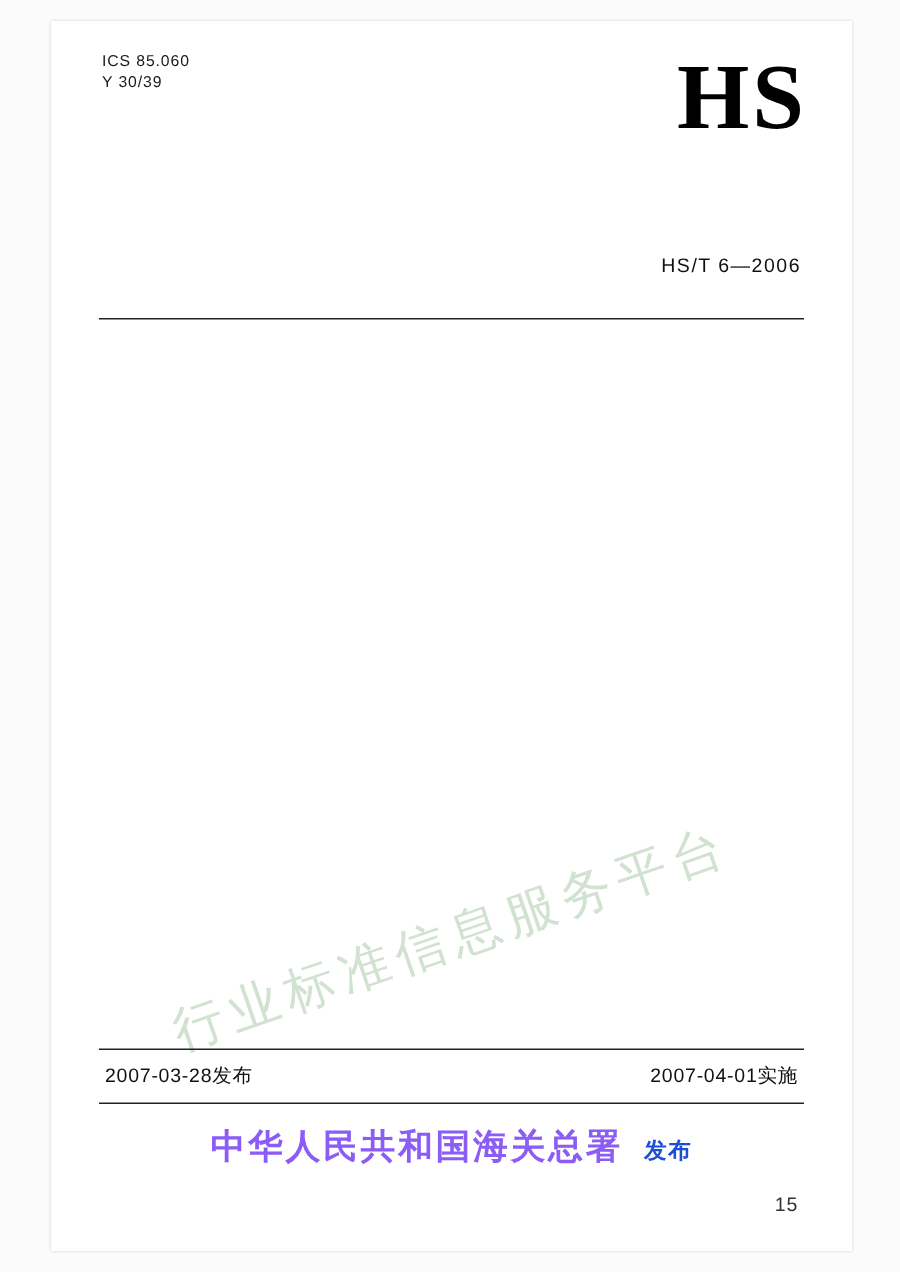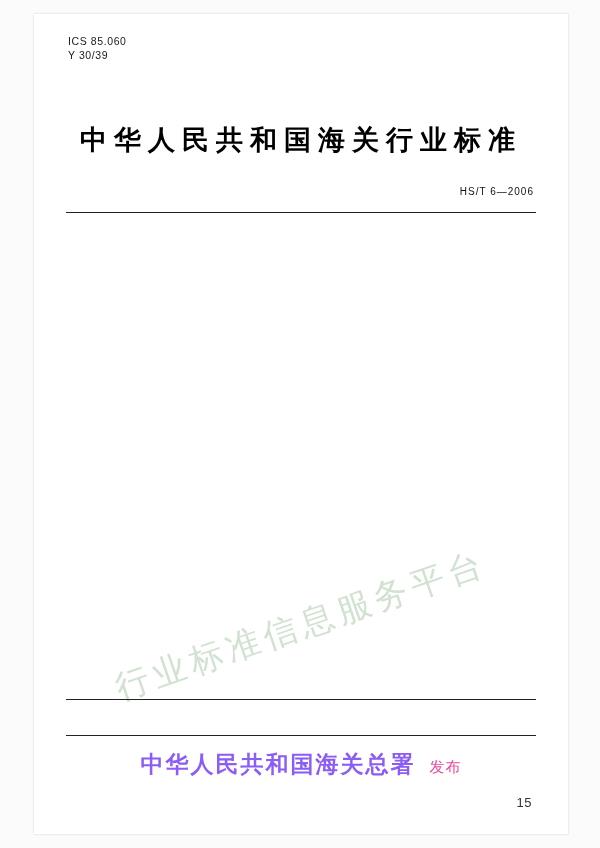--- a/index.html
+++ b/index.html
@@ -76,22 +76,22 @@
     font-size: 27px;
     letter-spacing: 7px;
     color: #000;
     white-space: nowrap;
   }
 
   
   .std-number {
     position: absolute;
     right: 4px;
-    top: 160px;
-    font-size: 10px;
+    top: 143px;
+    font-size: 13px;
     letter-spacing: 1px;
     color: #111;
     white-space: nowrap;
   }
 
   
   .rule-top {
     position: absolute;
     left: 2px;
     right: 2px;
@@ -193,24 +193,24 @@
   }
   .issuer-name {
     font-family: "Liberation Serif", serif;
     font-weight: bold;
     font-size: 23px;
     letter-spacing: 2px;
     color: #8b5cf6;
   }
   .issuer-verb {
     font-family: "Liberation Serif", serif;
-    font-weight: normal;
+    font-weight: bold;
     font-size: 15px;
     letter-spacing: 1px;
-    color: #ec4899;
+    color: #1d4ed8;
     margin-left: 14px;
     margin-top: 16px;
   }
 
   
   .page-num {
     position: absolute;
     right: 6px;
     bottom: 14px;
     font-size: 13px;
@@ -223,31 +223,35 @@
 
 <div class="page">
   <div class="sheet">
     <div class="content">
 
       <div class="ics-block">
         <div>ICS 85.060</div>
         <div>Y 30/39</div>
       </div>
 
-
-      <div class="org-title">中华人民共和国海关行业标准</div>
+      <div class="hs-logo">HS</div>
+
 
       <div class="std-number">HS/T 6—2006</div>
 
       <div class="rule-top"></div>
 
 
       <div class="watermark">行业标准信息服务平台</div>
 
       <div class="rule-bottom1"></div>
+      <div class="dates">
+        <span class="date-left">2007-03-28发布</span>
+        <span class="date-right">2007-04-01实施</span>
+      </div>
       <div class="rule-bottom2"></div>
 
       <div class="issuer">
         <span class="issuer-name">中华人民共和国海关总署</span><span class="issuer-verb">发布</span>
       </div>
 
       <div class="page-num">15</div>
 
     </div>
   </div>

